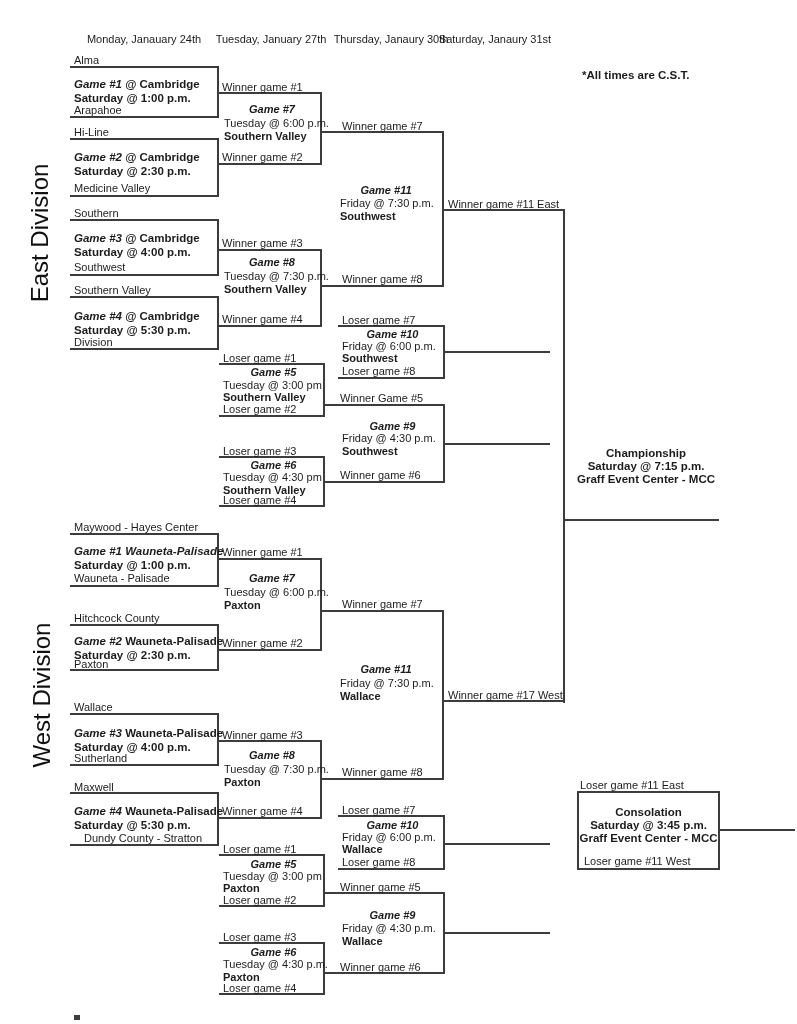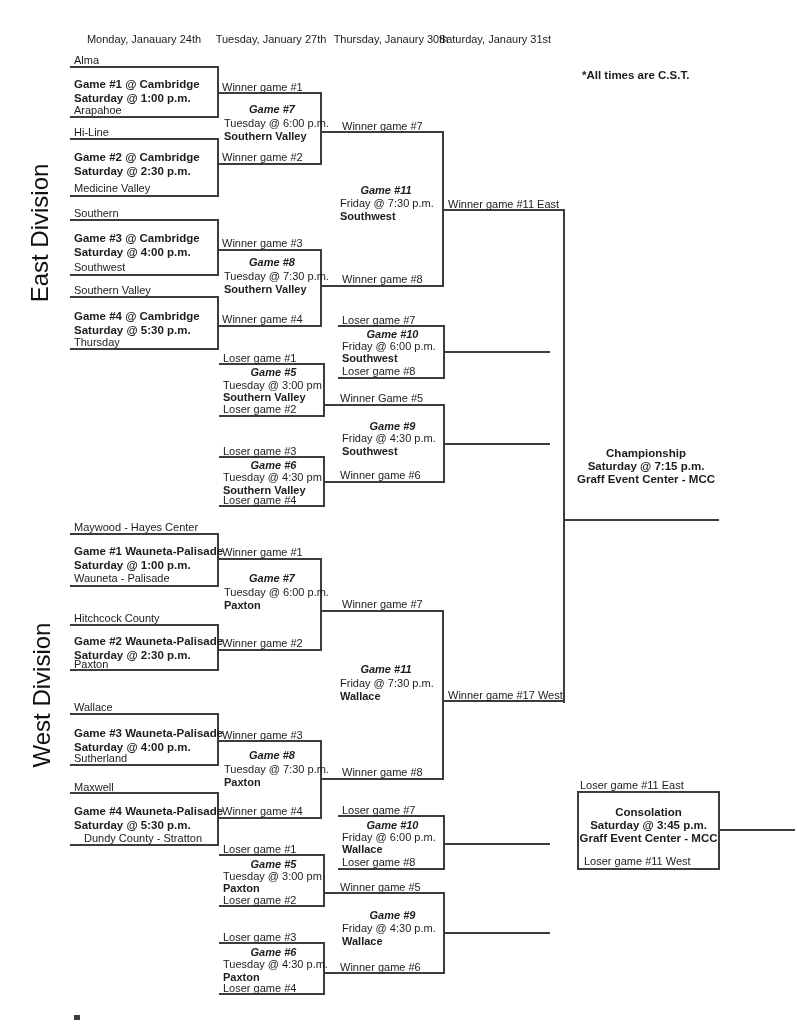--- a/index.html
+++ b/index.html
@@ -3,21 +3,21 @@
 <meta charset="utf-8">
 <style>
   html,body{margin:0;padding:0;background:#fff;}
   .page{position:relative;width:797px;height:1024px;background:#fff;overflow:hidden;
         font-family:"Liberation Sans",sans-serif;color:#1c1c1c;}
   .h,.v{position:absolute;background:#3c3c3c;}
   .h{height:2px;}
   .v{width:2px;}
   .t{position:absolute;font-size:11px;line-height:12px;white-space:nowrap;}
   .gt{font-weight:bold;font-size:11.5px;}
-  .gt .it{}
+  .gt .it{font-style:italic;}
   .sch{font-weight:bold;font-size:11.5px;}
   .nm{font-weight:bold;font-style:italic;text-align:center;white-space:nowrap;}
   .st{font-weight:bold;}
   .chb{font-weight:bold;font-size:11.5px;text-align:center;}
   .title{position:absolute;left:0;top:6px;width:797px;text-align:center;
          font-size:18px;font-weight:bold;letter-spacing:0;}
   .datehdr{position:absolute;top:33px;transform:translateX(-50%);font-size:11px;white-space:nowrap;}
   .note{position:absolute;left:582px;top:69px;font-size:11.5px;font-weight:bold;}
   .divlabel{position:absolute;transform:translate(-50%,-50%) rotate(-90deg);
             font-size:24px;white-space:nowrap;color:#111;}
@@ -140,21 +140,21 @@
 
   <div class="t" style="left:74px;top:207px">Southern</div>
   <div class="t gt" style="left:74px;top:232px"><span class="it">Game #3</span> <span>@ Cambridge</span></div>
   <div class="t sch" style="left:74px;top:246px">Saturday @ 4:00 p.m.</div>
   <div class="t" style="left:74px;top:261px">Southwest</div>
   <div class="t" style="left:222px;top:237px">Winner game #3</div>
 
   <div class="t" style="left:74px;top:284px">Southern Valley</div>
   <div class="t gt" style="left:74px;top:310px"><span class="it">Game #4</span> <span>@ Cambridge</span></div>
   <div class="t sch" style="left:74px;top:324px">Saturday @ 5:30 p.m.</div>
-  <div class="t" style="left:74px;top:336px">Thursday</div>
+  <div class="t" style="left:74px;top:336px">Division</div>
   <div class="t" style="left:222px;top:313px">Winner game #4</div>
 
   <div class="t nm" style="left:224px;top:256px;width:96px">Game #8</div>
   <div class="t" style="left:224px;top:270px">Tuesday @ 7:30 p.m.</div>
   <div class="t st" style="left:224px;top:283px">Southern Valley</div>
   <div class="t" style="left:342px;top:273px">Winner game #8</div>
 
   <div class="t nm" style="left:340px;top:184px;width:92px">Game #11</div>
   <div class="t" style="left:340px;top:197px">Friday @ 7:30 p.m.</div>
   <div class="t st" style="left:340px;top:210px">Southwest</div>

